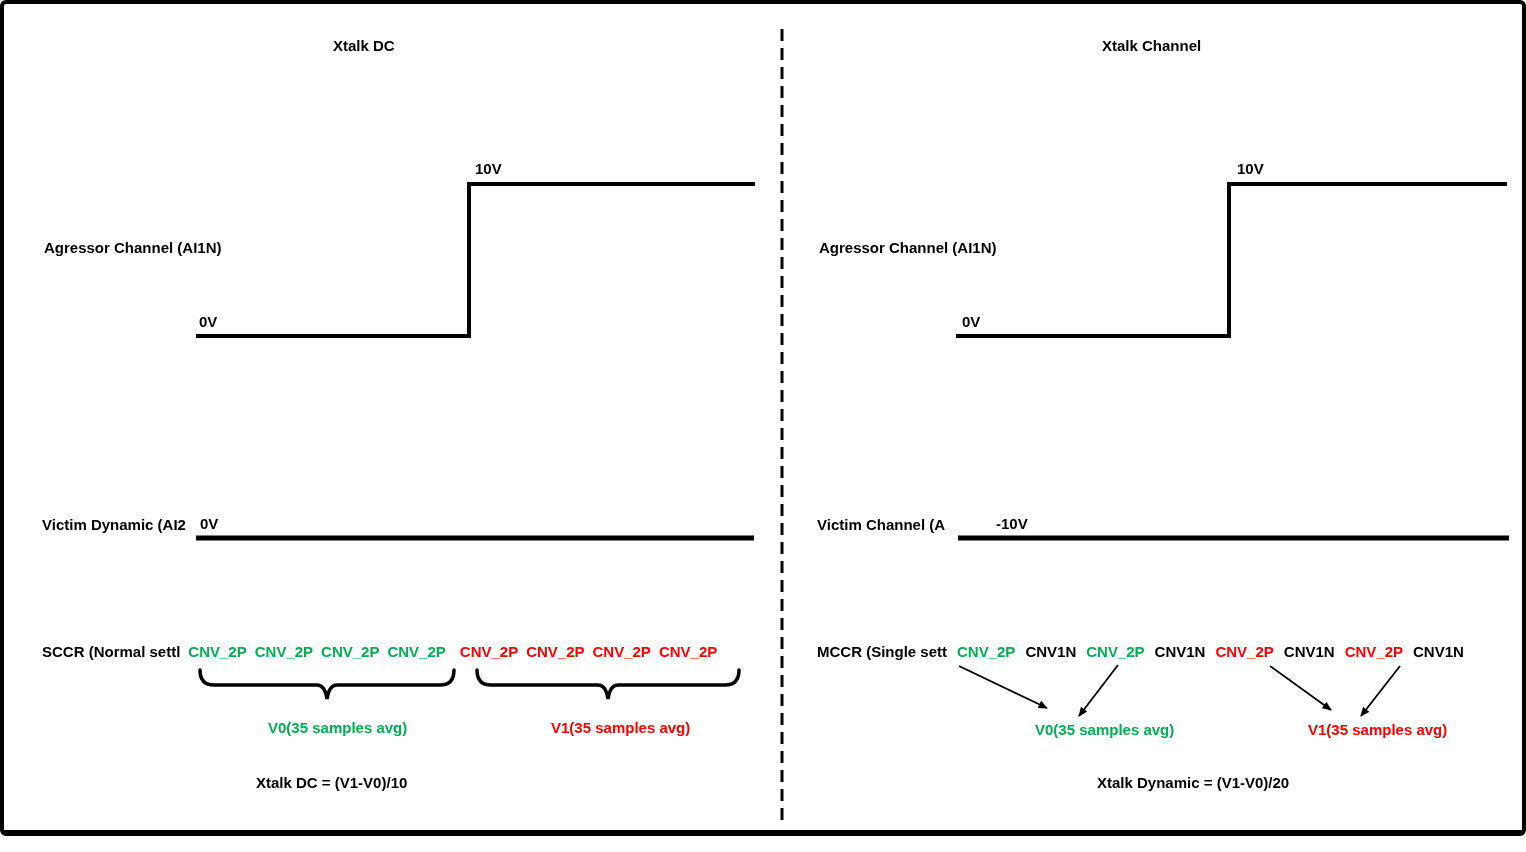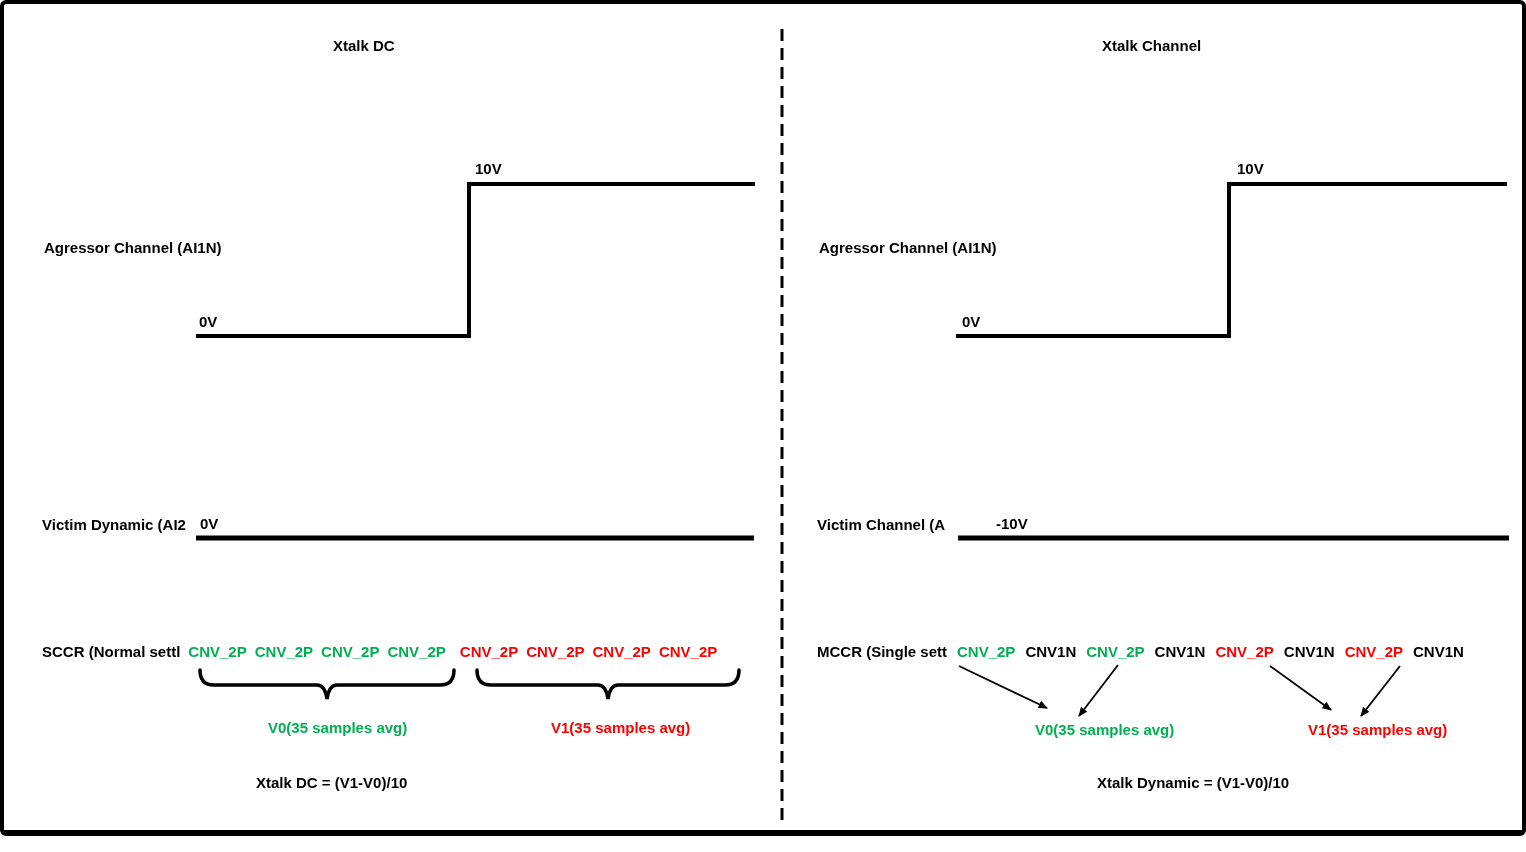--- a/index.html
+++ b/index.html
@@ -118,15 +118,15 @@
     <span style="color: rgb(255, 0, 0);">CNV_2P</span>
     <span style="color: rgb(0, 0, 0);">CNV1N</span>
     <span style="color: rgb(255, 0, 0);">CNV_2P</span>
     <span style="color: rgb(0, 0, 0);">CNV1N</span>
   </div>
 
   <div class="lbl" style="left: 1031px; top: 718px; color: rgb(0, 176, 80);">V0(35 samples avg)</div>
 
   <div class="lbl" style="left: 1304px; top: 718px; color: rgb(255, 0, 0);">V1(35 samples avg)</div>
 
-  <div class="lbl" style="left:1093px; top:771px;">Xtalk Dynamic = (V1-V0)/10</div>
+  <div class="lbl" style="left:1093px; top:771px;">Xtalk Dynamic = (V1-V0)/20</div>
 
 </div>
 
 </body></html>

